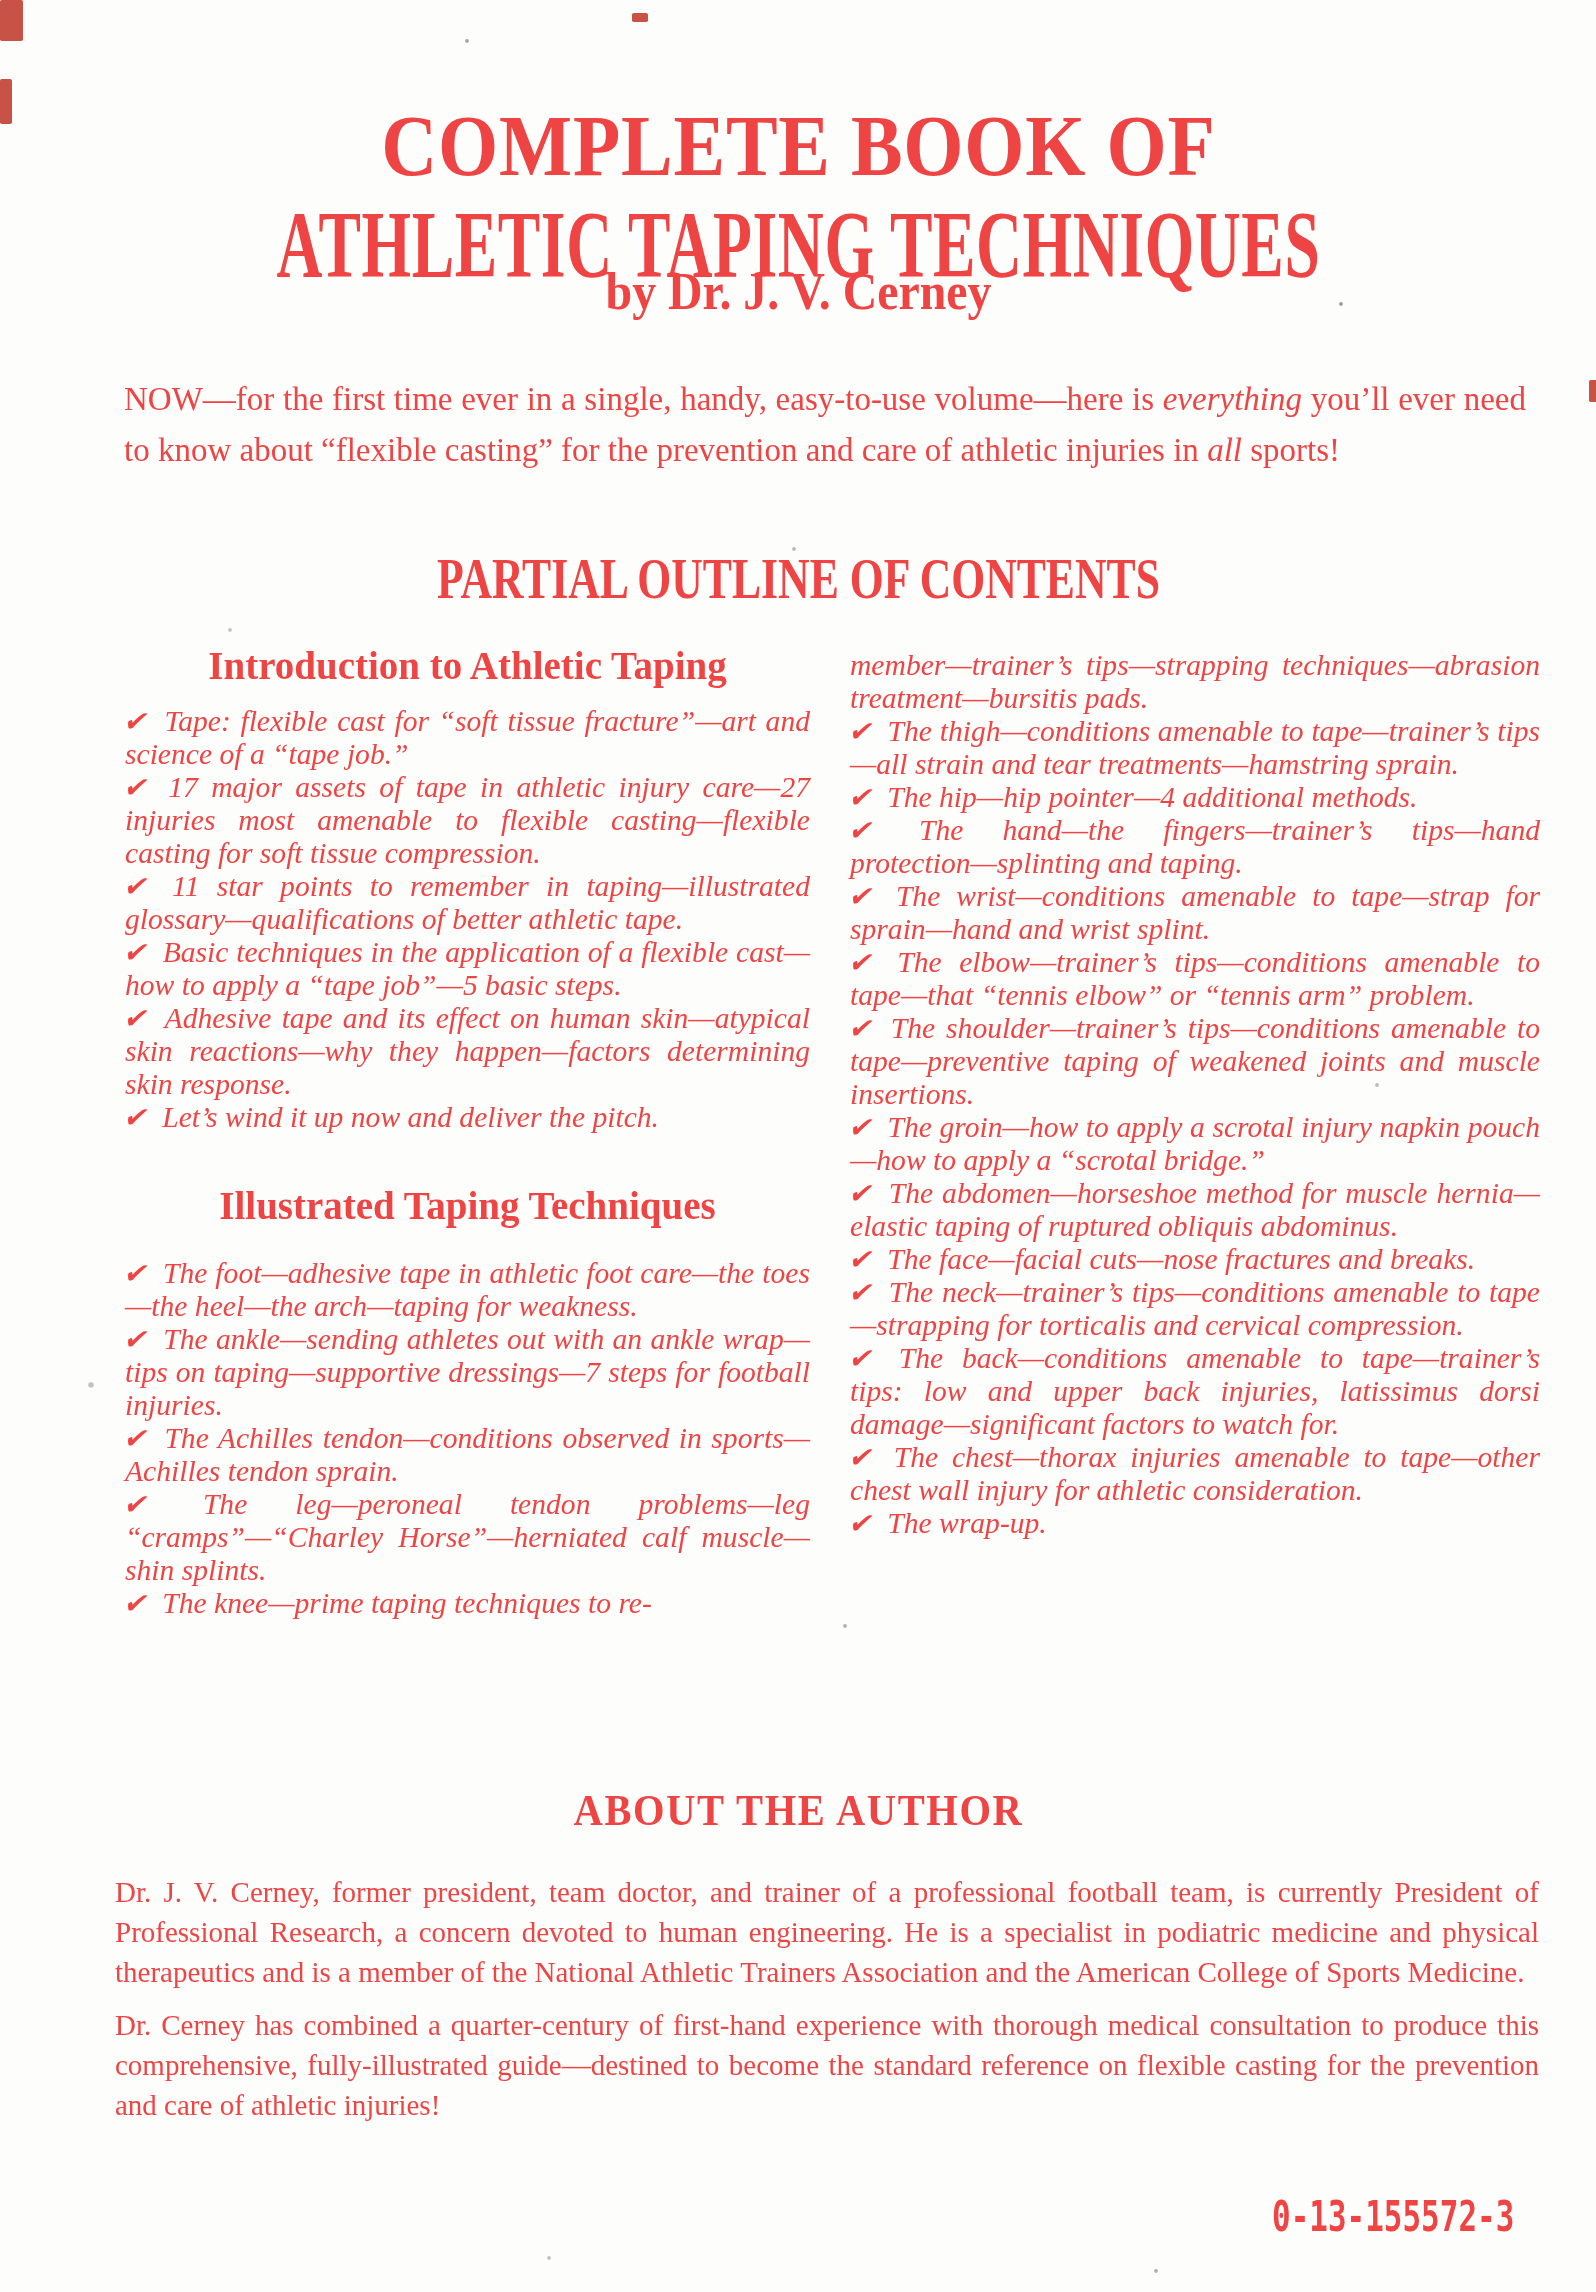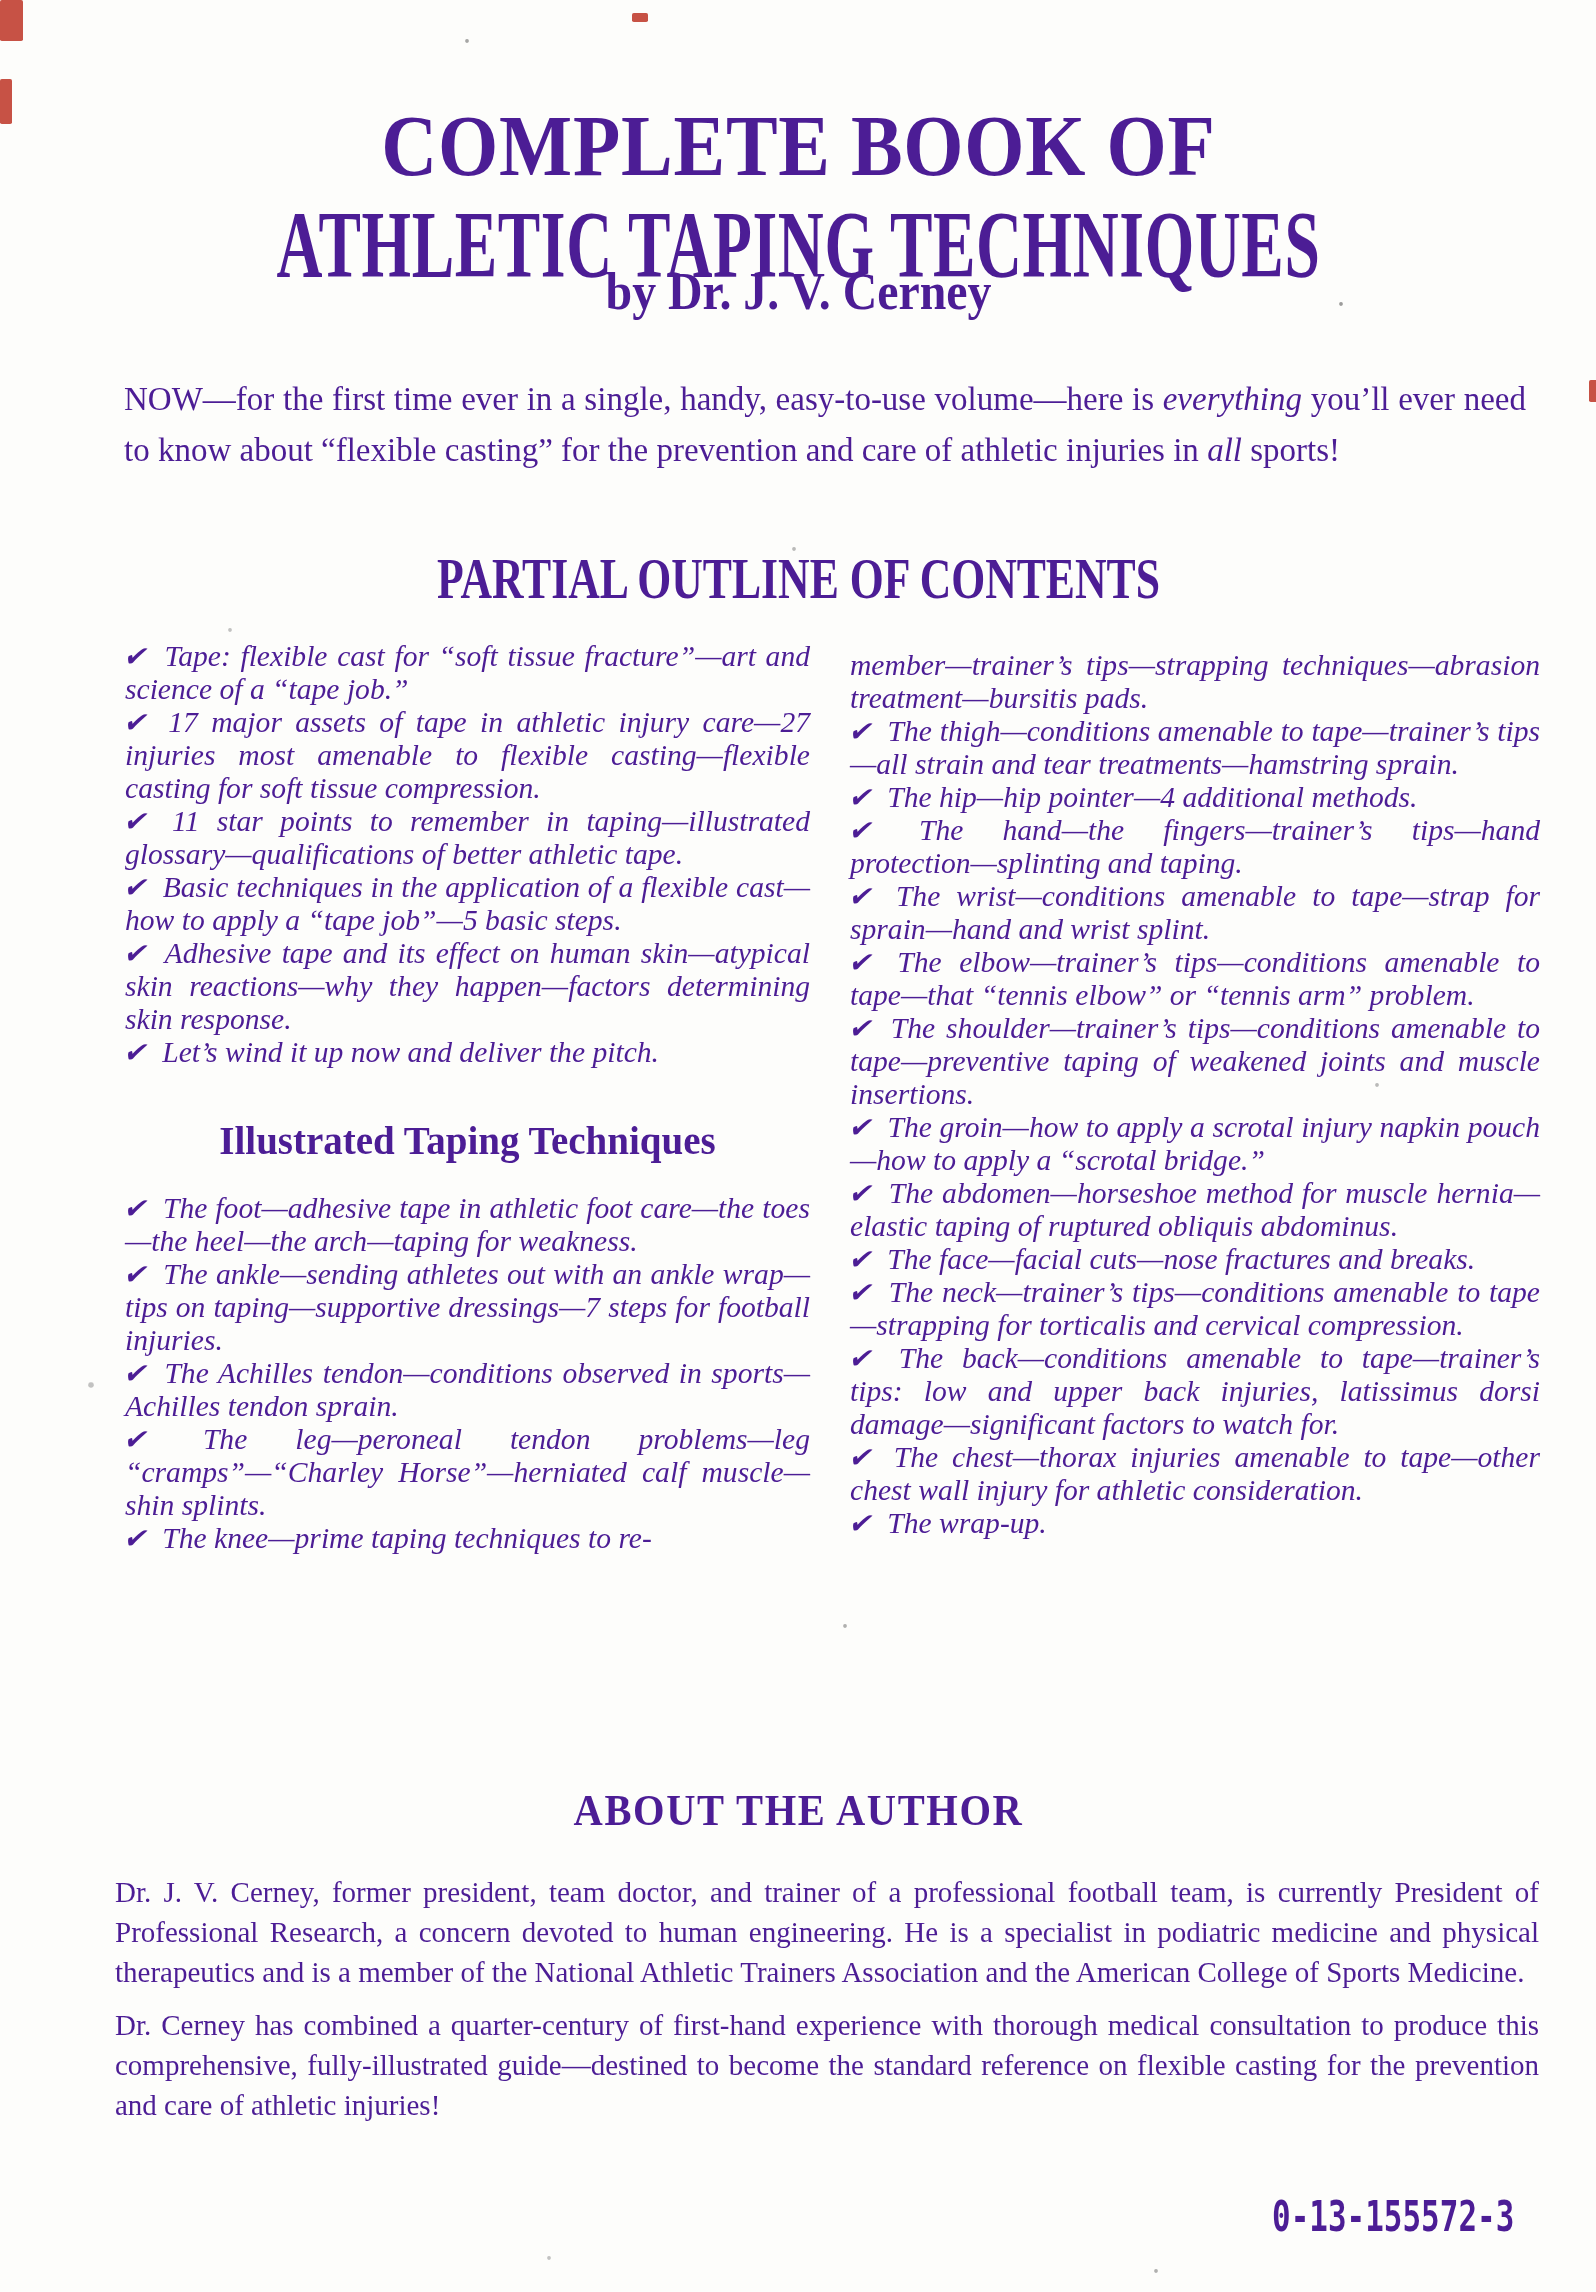--- a/index.html
+++ b/index.html
@@ -2,21 +2,21 @@
 <html style="font-size:14.3px"><head>
 <meta charset="utf-8">
 <style>
   html,body{margin:0;padding:0;background:#d9d9d9;}
   .page{
     position:relative;
     width:1597px;height:2293px;
     background:#fdfdfb;
     overflow:hidden;
     font-family:"Liberation Serif",serif;
-    color:#4c1d95;
+    color:#ef4444;
   }
   
   .title-line{
     position:absolute;left:0;width:100%;
     text-align:center;font-weight:bold;line-height:1;
     white-space:nowrap;letter-spacing:0.9px;
   }
   .t1{top:45px;font-size:86px;transform:scaleX(.90);}
   .t2{top:134px;font-size:95px;transform:scaleX(.67);}
   .byline{
@@ -108,20 +108,21 @@
   <h1 class="title-line t1">COMPLETE BOOK OF</h1>
   <h1 class="title-line t2">ATHLETIC TAPING TECHNIQUES</h1>
   <div class="byline">by Dr. J. V. Cerney</div>
 
   <p class="intro">NOW—for the first time ever in a single, handy, easy-to-use volume—here is <i>everything</i> you’ll ever need to know about “flexible casting” for the prevention and care of athletic injuries in <i>all</i> sports!</p>
 
   <h2 class="outline-heading">PARTIAL OUTLINE OF CONTENTS</h2>
 
   <div class="columns">
     <div class="col left">
+      <h3>Introduction to Athletic Taping</h3>
       <div>
           <p class="item"><span class="check">✔</span> Tape: flexible cast for “soft tissue fracture”—art and science of a “tape job.”</p>
           <p class="item"><span class="check">✔</span> 17 major assets of tape in athletic injury care—27 injuries most amenable to flexible casting—flexible casting for soft tissue compression.</p>
           <p class="item"><span class="check">✔</span> 11 star points to remember in taping—illustrated glossary—qualifications of better athletic tape.</p>
           <p class="item"><span class="check">✔</span> Basic techniques in the application of a flexible cast—how to apply a “tape job”—5 basic steps.</p>
           <p class="item"><span class="check">✔</span> Adhesive tape and its effect on human skin—atypical skin reactions—why they happen—factors determining skin response.</p>
           <p class="item"><span class="check">✔</span> Let’s wind it up now and deliver the pitch.</p>
         </div>
       <h3 class="second">Illustrated Taping Techniques</h3>
       <div>

